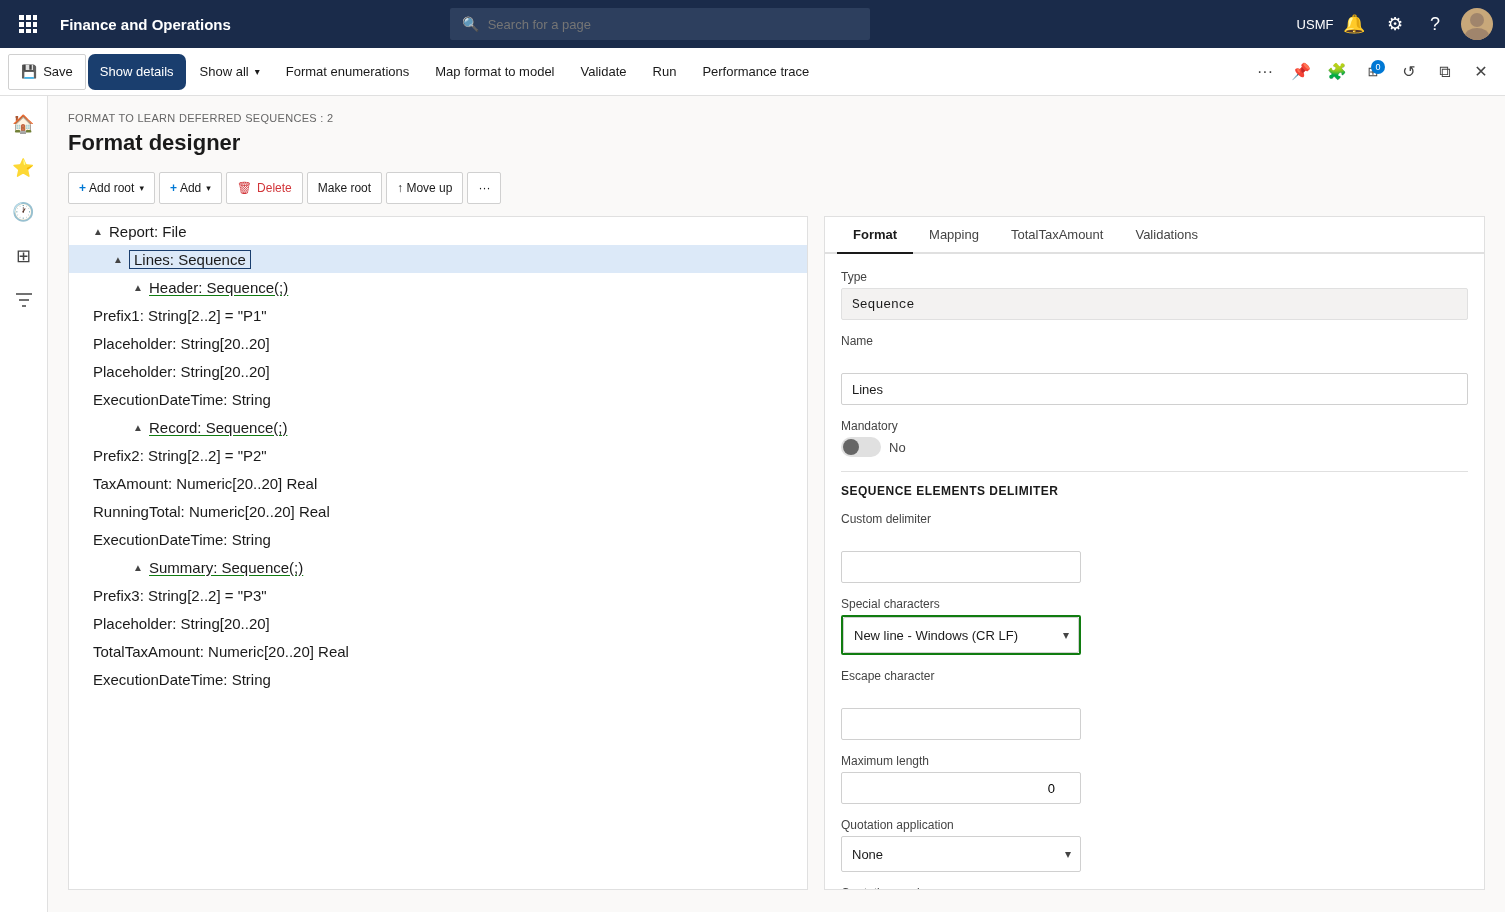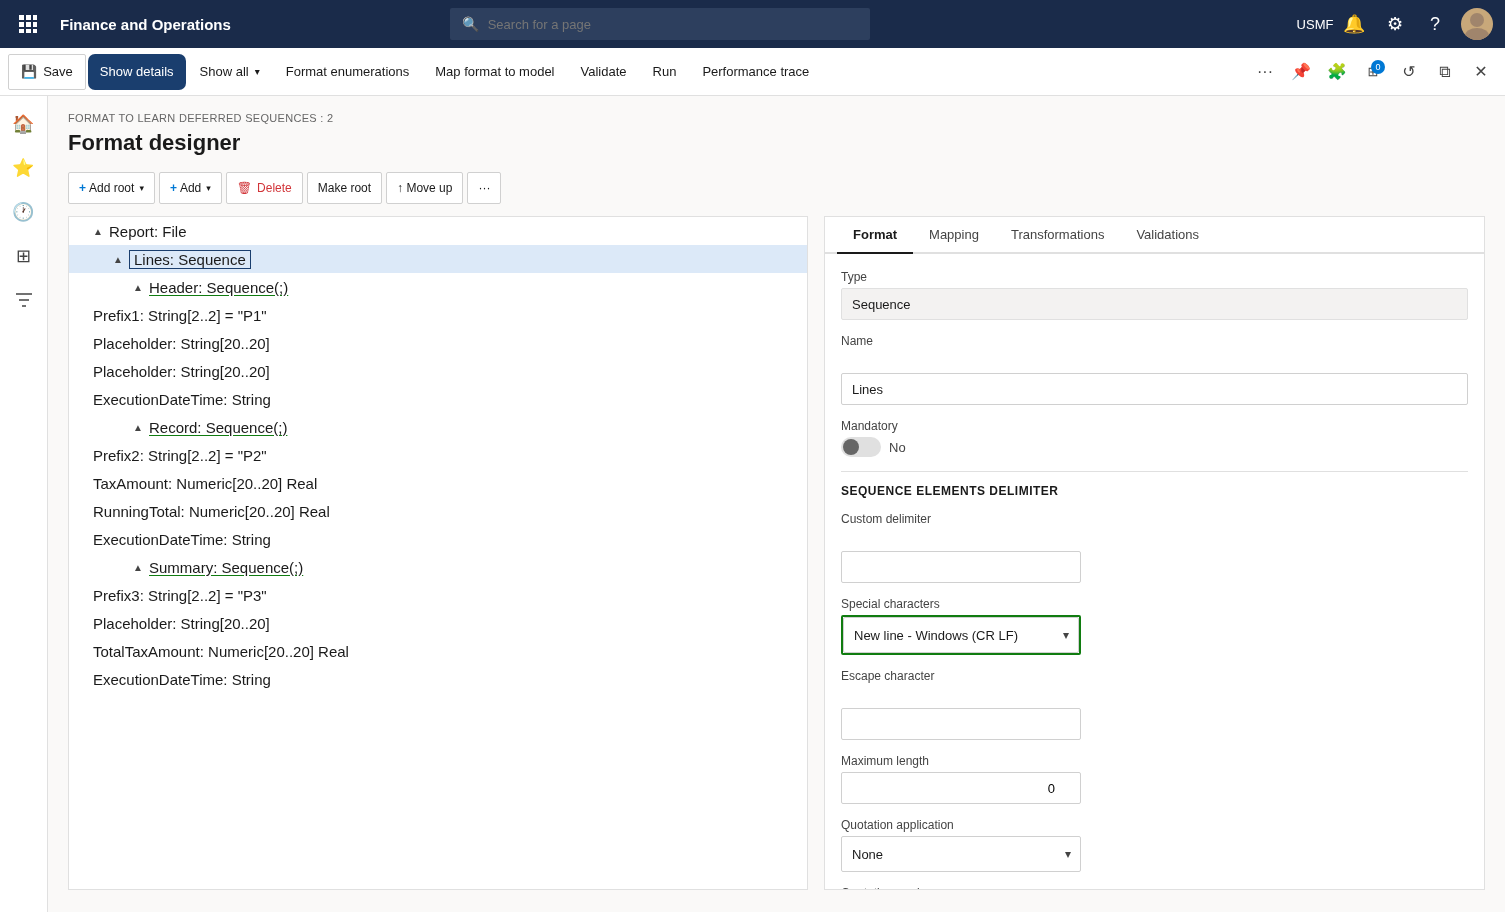--- a/index.html
+++ b/index.html
@@ -213,20 +213,21 @@
     .field-value-box {
       background: #f3f2f1;
       border: 1px solid #e0e0e0;
       border-radius: 2px;
       height: 32px;
       padding: 0 10px;
       display: flex;
       align-items: center;
       font-size: 13px;
       color: #1a1a1a;
+      font-family: Liberation Mono, monospace;
     }
     .field-input {
       background: white;
       border: 1px solid #d0d0d0;
       border-radius: 2px;
       height: 32px;
       padding: 0 10px;
       font-size: 13px;
       color: #1a1a1a;
       width: 100%;
@@ -498,21 +499,21 @@
         <div class="tree-node indent-4">
           <span class="tree-toggle"></span>
           <span class="node-label">ExecutionDateTime: String</span>
         </div>
       </div>
 
       <div class="right-panel">
         <div class="panel-tabs">
           <div class="panel-tab active">Format</div>
           <div class="panel-tab">Mapping</div>
-          <div class="panel-tab">Transformations</div>
+          <div class="panel-tab">TotalTaxAmount</div>
           <div class="panel-tab">Validations</div>
         </div>
 
         <div class="panel-content">
 
           <div class="field-group">
             <span class="field-label">Type</span>
             <div class="field-value-box">Sequence</div>
           </div>
 

